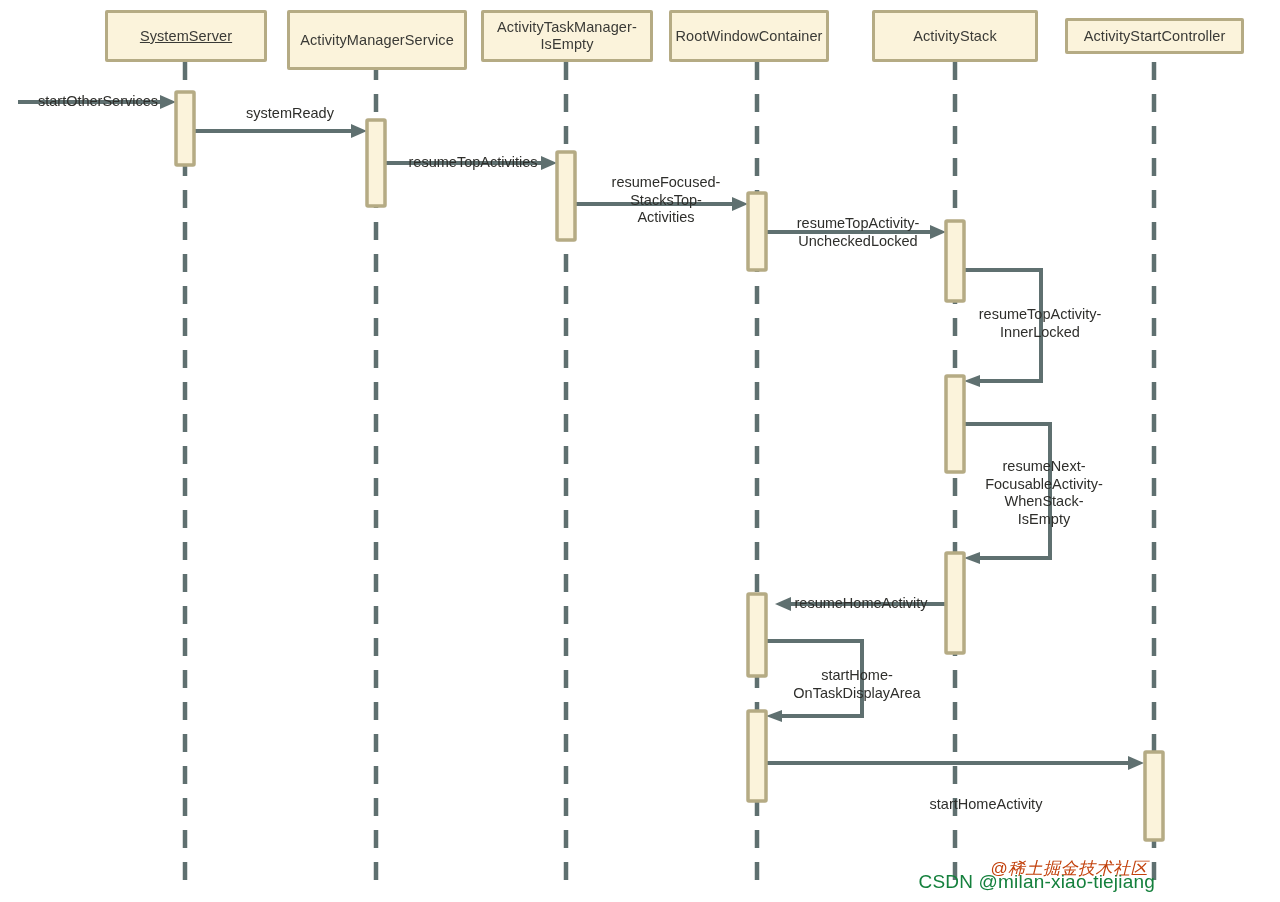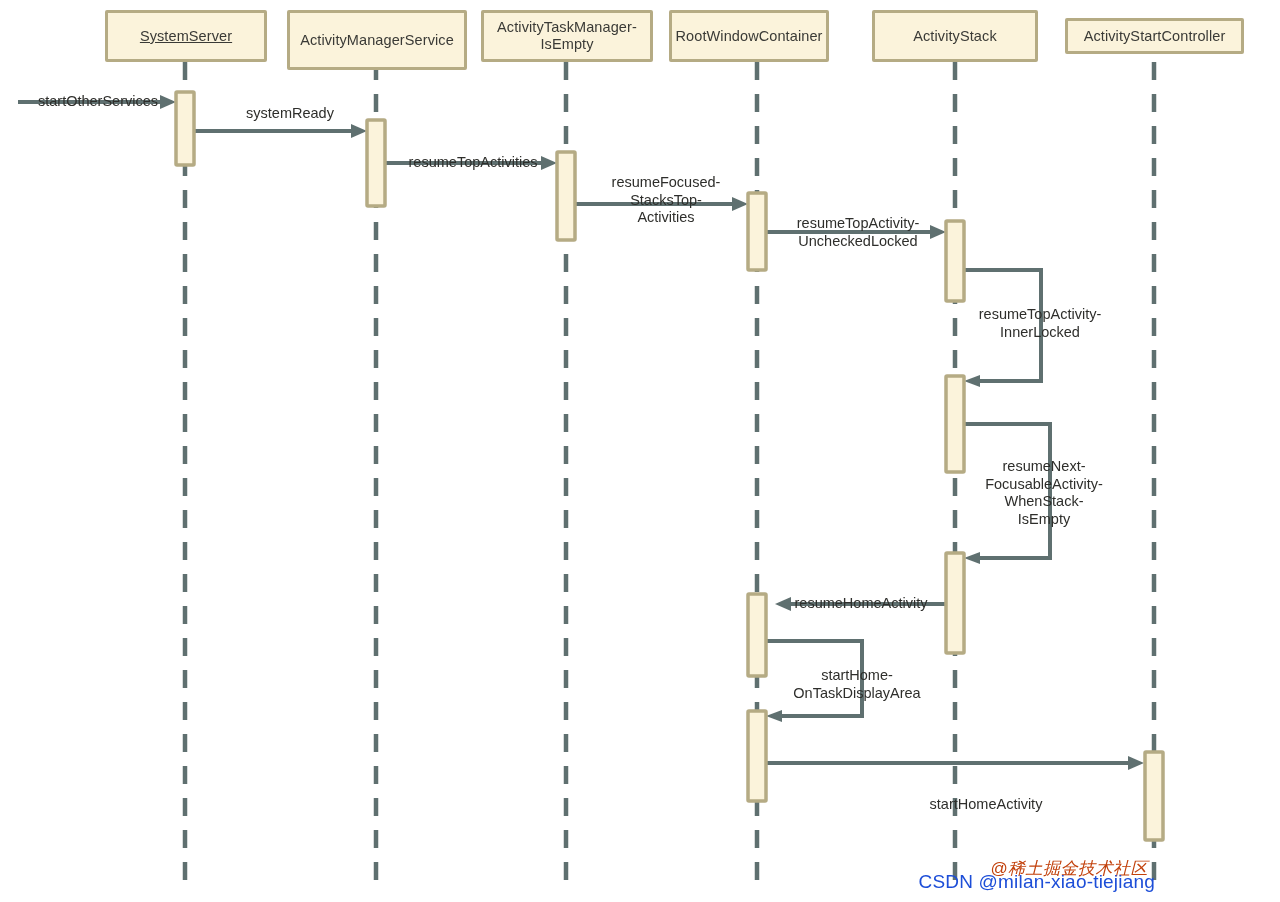--- a/index.html
+++ b/index.html
@@ -55,21 +55,21 @@
     transform: translate(-50%, -50%);
     background: transparent;
     pointer-events: none;
   }
   .watermark {
     position: absolute;
     white-space: nowrap;
     pointer-events: none;
   }
   .wm-latin {
-    color: #1d4ed8;
+    color: #15803d;
     font-size: 19px;
     letter-spacing: 0.2px;
   }
   .wm-cjk {
     color: #c2410c;
     font-size: 17px;
     letter-spacing: 0.5px;
     font-style: italic;
   }
 </style>

